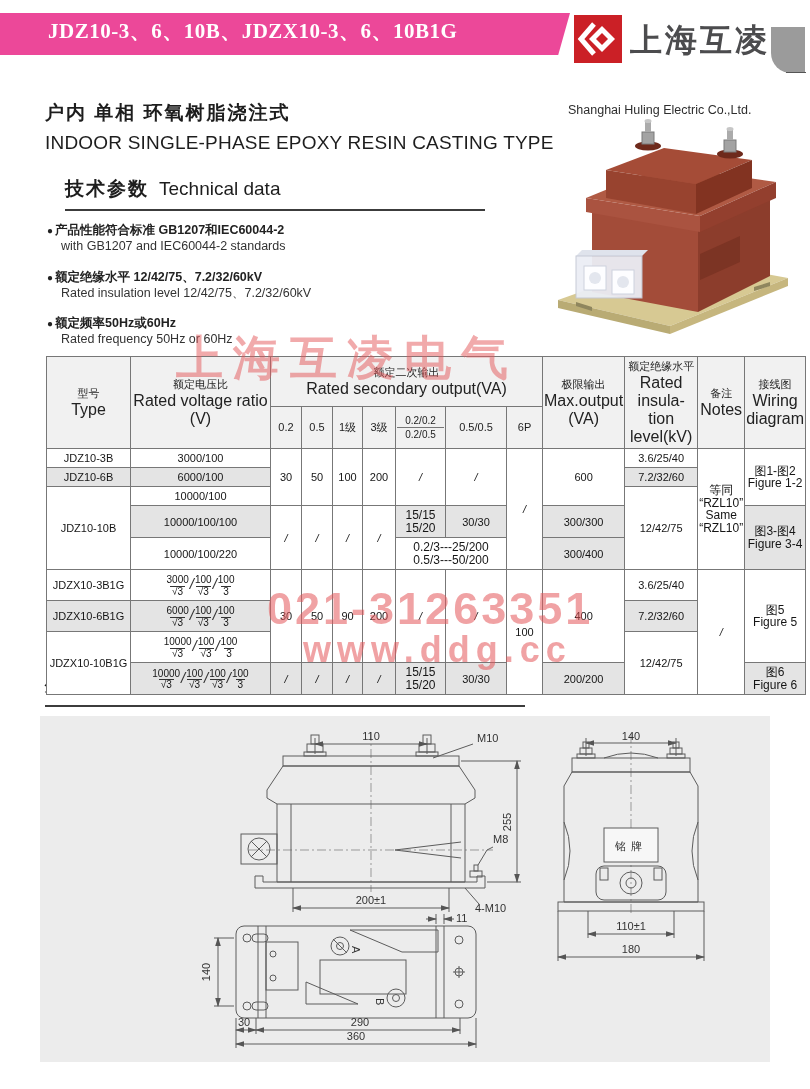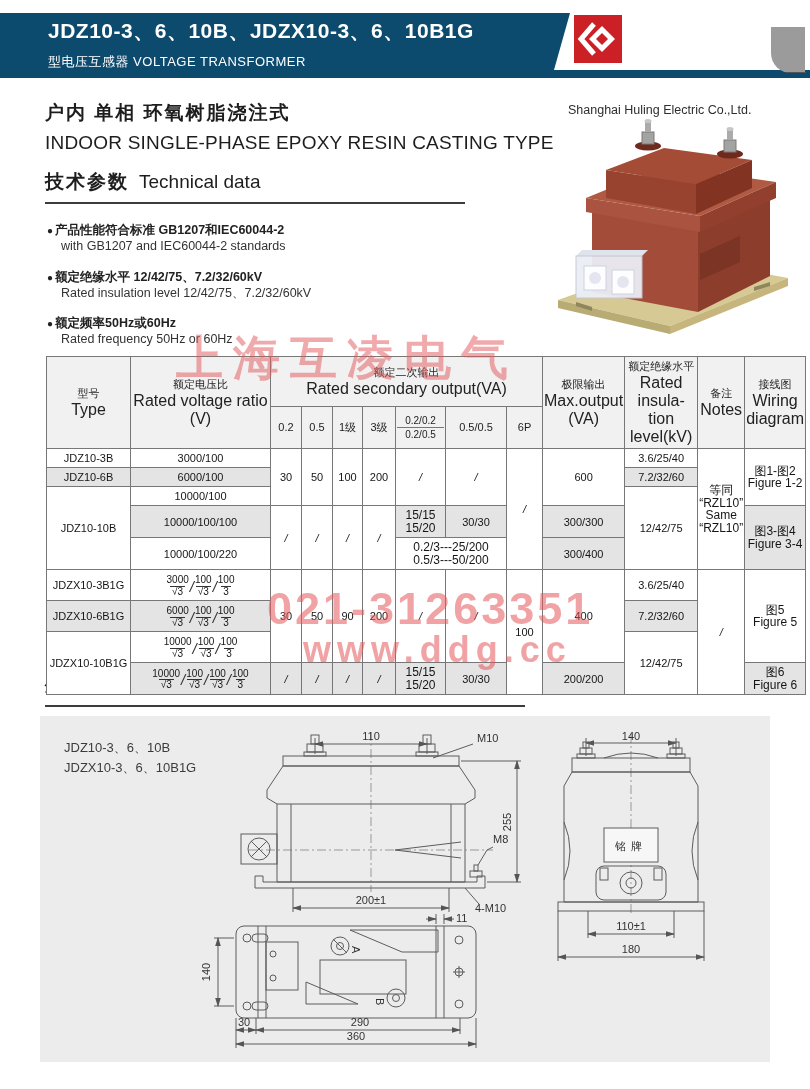--- a/index.html
+++ b/index.html
@@ -1,20 +1,20 @@
 <!DOCTYPE html>
 <html><head>
 <meta charset="utf-8">
 <style>
   html,body{margin:0;padding:0;}
   body{width:810px;height:1089px;position:relative;background:#fff;overflow:hidden;
        font-family:"Liberation Sans","DejaVu Sans",sans-serif;color:#1d1d1d;}
 
   
-  .banner{position:absolute;left:0;top:13px;width:810px;height:65px;background:#0c4a6e;}
+  .banner{position:absolute;left:0;top:13px;width:810px;height:42px;background:#ec4899;font-family:Liberation Serif, serif;}
   .banner-text{position:absolute;left:48px;top:4px;color:#fff;}
   .bt1{font-size:21px;font-weight:bold;letter-spacing:.5px;white-space:nowrap;}
   .bt2{font-size:13px;margin-top:8px;letter-spacing:.5px;}
   .logo-area{position:absolute;right:0;top:13px;width:256px;height:70px;}
   .logo-bg{position:absolute;left:0;top:0;width:100%;height:57px;background:#fff;
            clip-path:polygon(16px 0,100% 0,100% 100%,0 100%);}
   .swoosh{position:absolute;right:5px;top:14px;width:34px;height:46px;background:#9b9b9b;
           border-bottom-left-radius:20px;}
   .logo-sq{position:absolute;left:20px;top:2px;width:48px;height:48px;}
   .brand-cn{position:absolute;left:76px;top:6px;font-size:32px;font-weight:bold;color:#4c4c4e;
@@ -22,21 +22,21 @@
   .brand-en{position:absolute;left:14px;top:51px;font-size:12.5px;color:#2e2e2e;white-space:nowrap;margin-top:39px;}
   .brand-line{position:absolute;left:232px;top:59px;width:20px;border-bottom:1px solid #555;}
 
   
   .intro{position:absolute;left:45px;top:100px;}
   .intro-cn{font-size:19px;font-weight:600;letter-spacing:2px;}
   .intro-en{font-size:19px;margin-top:6px;letter-spacing:.2px;}
   .sec-head{position:absolute;left:45px;border-bottom:2px solid #3c3c3c;padding-bottom:7px;font-size:19px;white-space:nowrap;}
   .sec-head .cn{font-weight:700;letter-spacing:2px;}
   .sec-head .en{margin-left:10px;}
-  #tech-head{top:169px;width:420px;}
+  #tech-head{top:176px;width:420px;margin-left:20px;}
   #dim-head{top:672px;width:480px;}
 
   
   .bullets{position:absolute;left:47px;top:222px;font-size:12.5px;color:#222;}
   .bullet{margin-bottom:14px;}
   .b-cn{font-weight:600;line-height:16px;}
   .b-cn .dot{font-size:10px;margin-right:2px;}
   .b-en{margin-left:14px;line-height:15.5px;color:#333;}
 
   
@@ -51,21 +51,21 @@
   .vt-table th,.vt-table td{border:1px solid #777;text-align:center;vertical-align:middle;}
   .vt-table th{background:#f1f1f1;font-weight:normal;padding:2px 1px;}
   .th-cn{font-size:11px;}
   .th-en{font-size:16px;color:#222;}
   .vt-table td{font-size:11px;color:#151515;padding:3px 1px;white-space:nowrap;}
   .shaded{background:#e4e4e4;}
   .slash{font-style:italic;font-size:13px;}
   .cl{font-size:12px;line-height:12.5px;}
   .stack2 div{font-size:10px;padding:1px 0;}
   .stack2 div + div{border-top:1px solid #777;}
-  .frac-group{display:inline-flex;align-items:center;justify-content:center;}
+  .frac-group{display:inline-flex;justify-content:center;}
   .frac{display:inline-flex;flex-direction:column;align-items:center;font-size:10px;line-height:10.5px;}
   .frac .den{border-top:1px solid #333;padding:0 2px;}
   .fslash{font-size:15px;font-style:italic;margin:0 1px;color:#333;}
 
   
   .panel{position:absolute;left:40px;top:716px;width:730px;height:346px;background:#ececec;}
   .models{position:absolute;left:24px;top:22px;font-size:13px;color:#3c3c3c;line-height:20px;white-space:nowrap;}
   svg text{font-family:"Liberation Sans","DejaVu Sans",sans-serif;}
   .ln{stroke:#5c5c5c;fill:none;stroke-width:1;}
   .cl-dash{stroke:#999;stroke-dasharray:9 3 2 3;}
@@ -89,20 +89,21 @@
   <div class="logo-bg"></div>
   <div class="swoosh"></div>
   <div class="logo-sq">
     <svg width="48" height="48">
       <rect width="48" height="48" fill="#cb2026"></rect>
       <polyline points="20,9 7,24 20,39" stroke="#fff" stroke-width="5" fill="none"></polyline>
       <polygon points="28,11 41,24 28,37 15,24" fill="#fff"></polygon>
       <polygon points="28,18 34,24 28,30 22,24" fill="#cb2026"></polygon>
     </svg>
   </div>
+  <div class="brand-cn">上海互凌</div>
   <div class="brand-en">Shanghai Huling Electric Co.,Ltd.</div>
   <div class="brand-line"></div>
 </div>
 
 <div class="intro">
   <div class="intro-cn">户内 单相 环氧树脂浇注式</div>
   <div class="intro-en">INDOOR SINGLE-PHASE EPOXY RESIN CASTING TYPE</div>
 </div>
 
 <div class="sec-head" id="tech-head">
@@ -417,24 +418,20 @@
         </td>
       </tr>
     </tbody>
   </table>
 
 <div class="sec-head" id="dim-head">
   <span class="cn">外形及安装尺寸</span><span class="en">Overall dimension drawing</span>
 </div>
 
 <div class="panel">
-  <div class="models">
-    <div>JDZ10-3、6、10B</div>
-    <div>JDZX10-3、6、10B1G</div>
-  </div>
 
   <svg class="fv" width="320" height="192">
     <defs>
       <marker id="fvA" markerWidth="9" markerHeight="8" refX="8" refY="4" orient="auto-start-reverse">
         <path d="M9,4 L0,1.2 L0,6.8 Z" fill="#555"></path>
       </marker>
     </defs>
     <line x1="146" y1="2" x2="146" y2="162" class="ln cl-dash"></line>
     <line x1="24" y1="120" x2="268" y2="120" class="ln cl-dash"></line>
     <rect x="86" y="5" width="8" height="9" class="ln"></rect>

